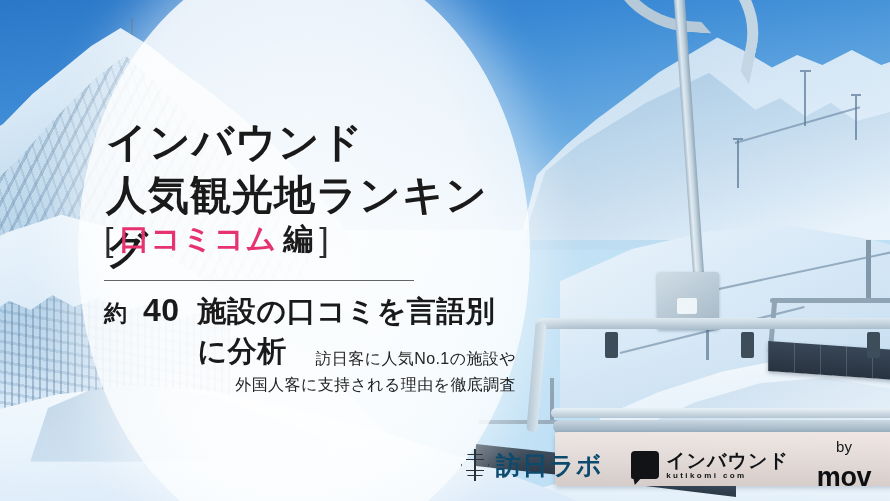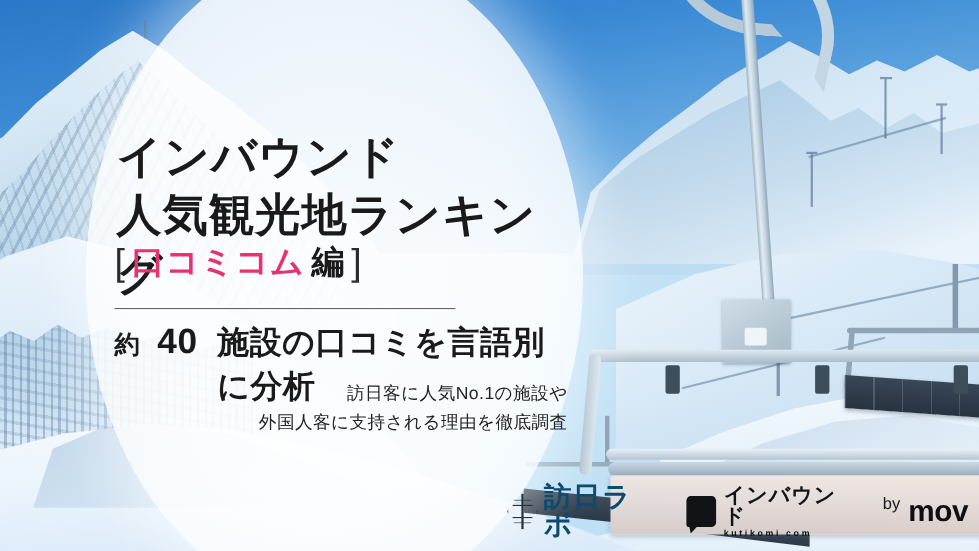--- a/index.html
+++ b/index.html
@@ -334,21 +334,21 @@
   .bubble::after {
     content:""; position:absolute; left:2px; bottom:-6px;
     width:9px; height:8px; background:#111316;
     clip-path:polygon(0% 0%, 100% 0%, 18% 100%);
   }
   .kk-words { display:flex; flex-direction:column; gap:2px; }
   .kk-main { font-size:19px; font-weight:bold; color:#111316; letter-spacing:1px; line-height:1; }
   .kk-sub { font-size:8px; font-weight:bold; color:#111316; letter-spacing:2.4px; line-height:1; }
 
   
-  .logo-mov { display:flex; align-items:flex-start; gap:7px; }
+  .logo-mov { display:flex; align-items:center; gap:7px;flex-direction:column; }
   .by-word { font-size:15px; color:#15181c; letter-spacing:.2px; }
   .mov-word { font-size:27px; font-weight:bold; color:#0d0f12; letter-spacing:-.4px; }
 </style>
 </head>
 <body>
 
 <div class="poster">
 
   <div class="photo">
     <div class="sky"></div>

